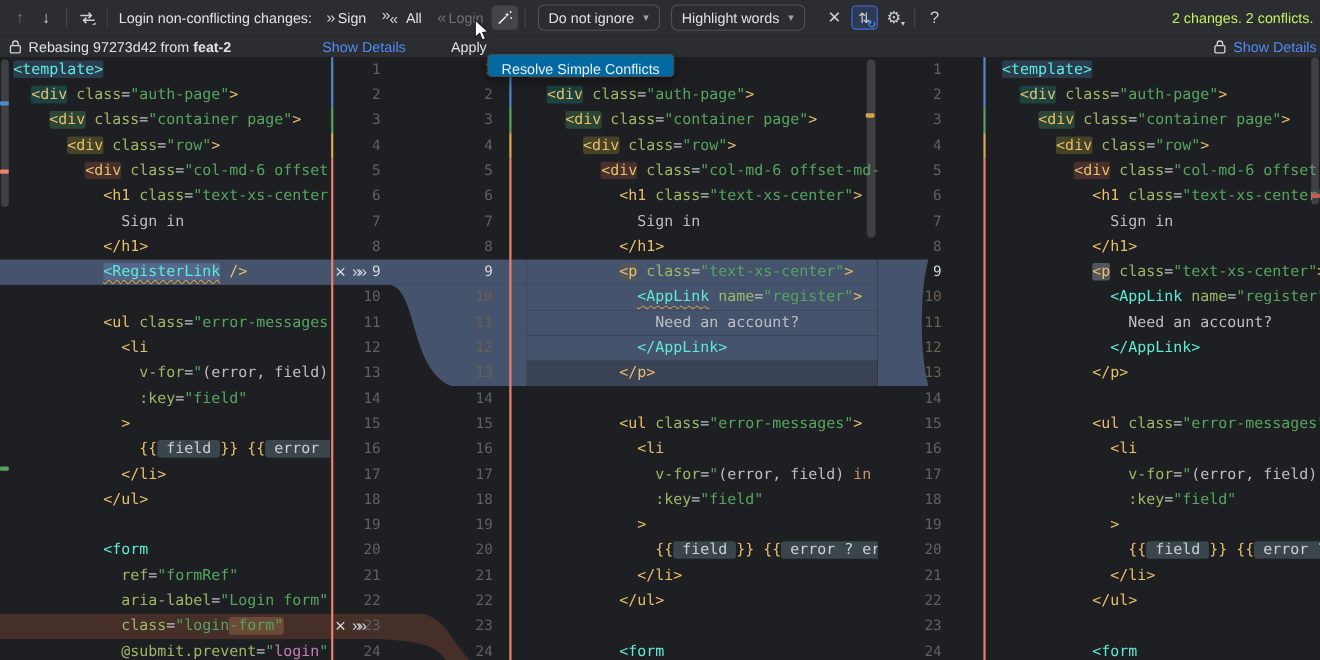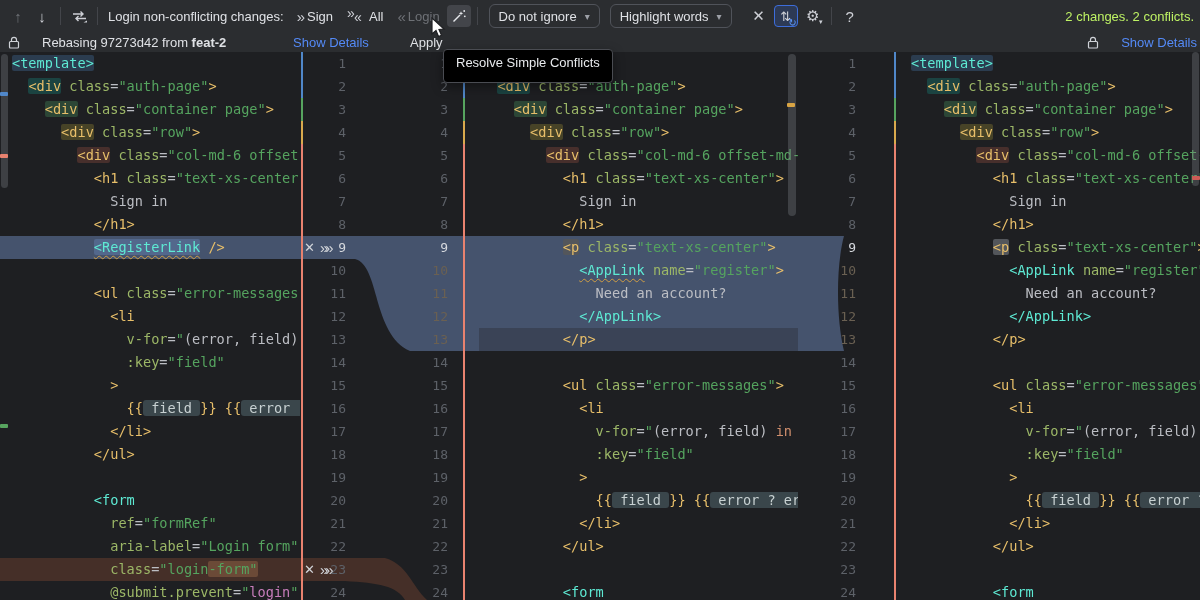--- a/index.html
+++ b/index.html
@@ -29,21 +29,21 @@
               border:1px solid #3d6ddb; display:flex; align-items:center; justify-content:center;
               position:relative; color:#ced0d6; font-size:13px; margin:0 3px; }
   .sync-btn .swirl { position:absolute; right:0px; bottom:-2px; color:#5e9bff; font-size:10px; }
   .gear-wrap { position:relative; }
   .gear-wrap .mini-caret { position:absolute; right:2px; bottom:1px; font-size:7px; color:#ced0d6; }
   .tb-status { position:absolute; right:6px; top:0; height:32px; display:flex; align-items:center; color:#bef264; }
 
   
   .subheader { position:absolute; left:0; top:32px; width:1200px; height:20px;
                background:#2b2d30; font-size:13px; }
-  .sh-item { position:absolute; top:0; height:20px; display:flex; align-items:center; gap:22px; white-space:nowrap; }
+  .sh-item { position:absolute; top:0; height:20px; display:flex; align-items:center; gap:6px; white-space:nowrap; }
   .link { color:#548af7; }
   .bold { font-weight:bold; }
 
   
   .merge { position:absolute; left:0; top:52px; width:1200px; height:548px; background:#1e1f22; }
   .pane { position:absolute; top:0; height:548px; overflow:hidden; }
   .code { font-family:"DejaVu Sans Mono", monospace; font-size:13.6px; line-height:23px; white-space:pre; }
   .cl { height:23px; }
   #pane-left  { left:0;   width:300px; }
   #pane-left  .cl { padding-left:12px; }
@@ -82,22 +82,22 @@
 
   
   .sb { position:absolute; top:0; height:548px; }
   .sb .thumb { position:absolute; border-radius:4px; background:rgba(128,133,140,0.33); }
   .sb .tick { position:absolute; height:4px; border-radius:1px; }
   #sb-left { left:0; width:8px; }
   #sb-mid { left:786px; width:11px; }
   #sb-right { left:1192px; width:8px; }
 
   
-  .tooltip { position:absolute; left:443px; top:49px; height:34px; padding:0 12px;
-             background:#000000; border:1px solid #4a4c52; border-radius:4px;
+  .tooltip { position:absolute; left:443px; top:49px; height:21px; padding:0 12px;
+             background:#0369a1; border:1px solid #4a4c52; border-radius:4px;
              line-height:25px; font-size:13px; color:#e8eaed; z-index:40;
              box-shadow:0 4px 12px rgba(0,0,0,0.4); white-space:nowrap; }
   #cursor { position:absolute; left:428px; top:17px; z-index:50; }
 </style>
 </head>
 <body>
 
 <div id="window">
 
   <div class="toolbar">

